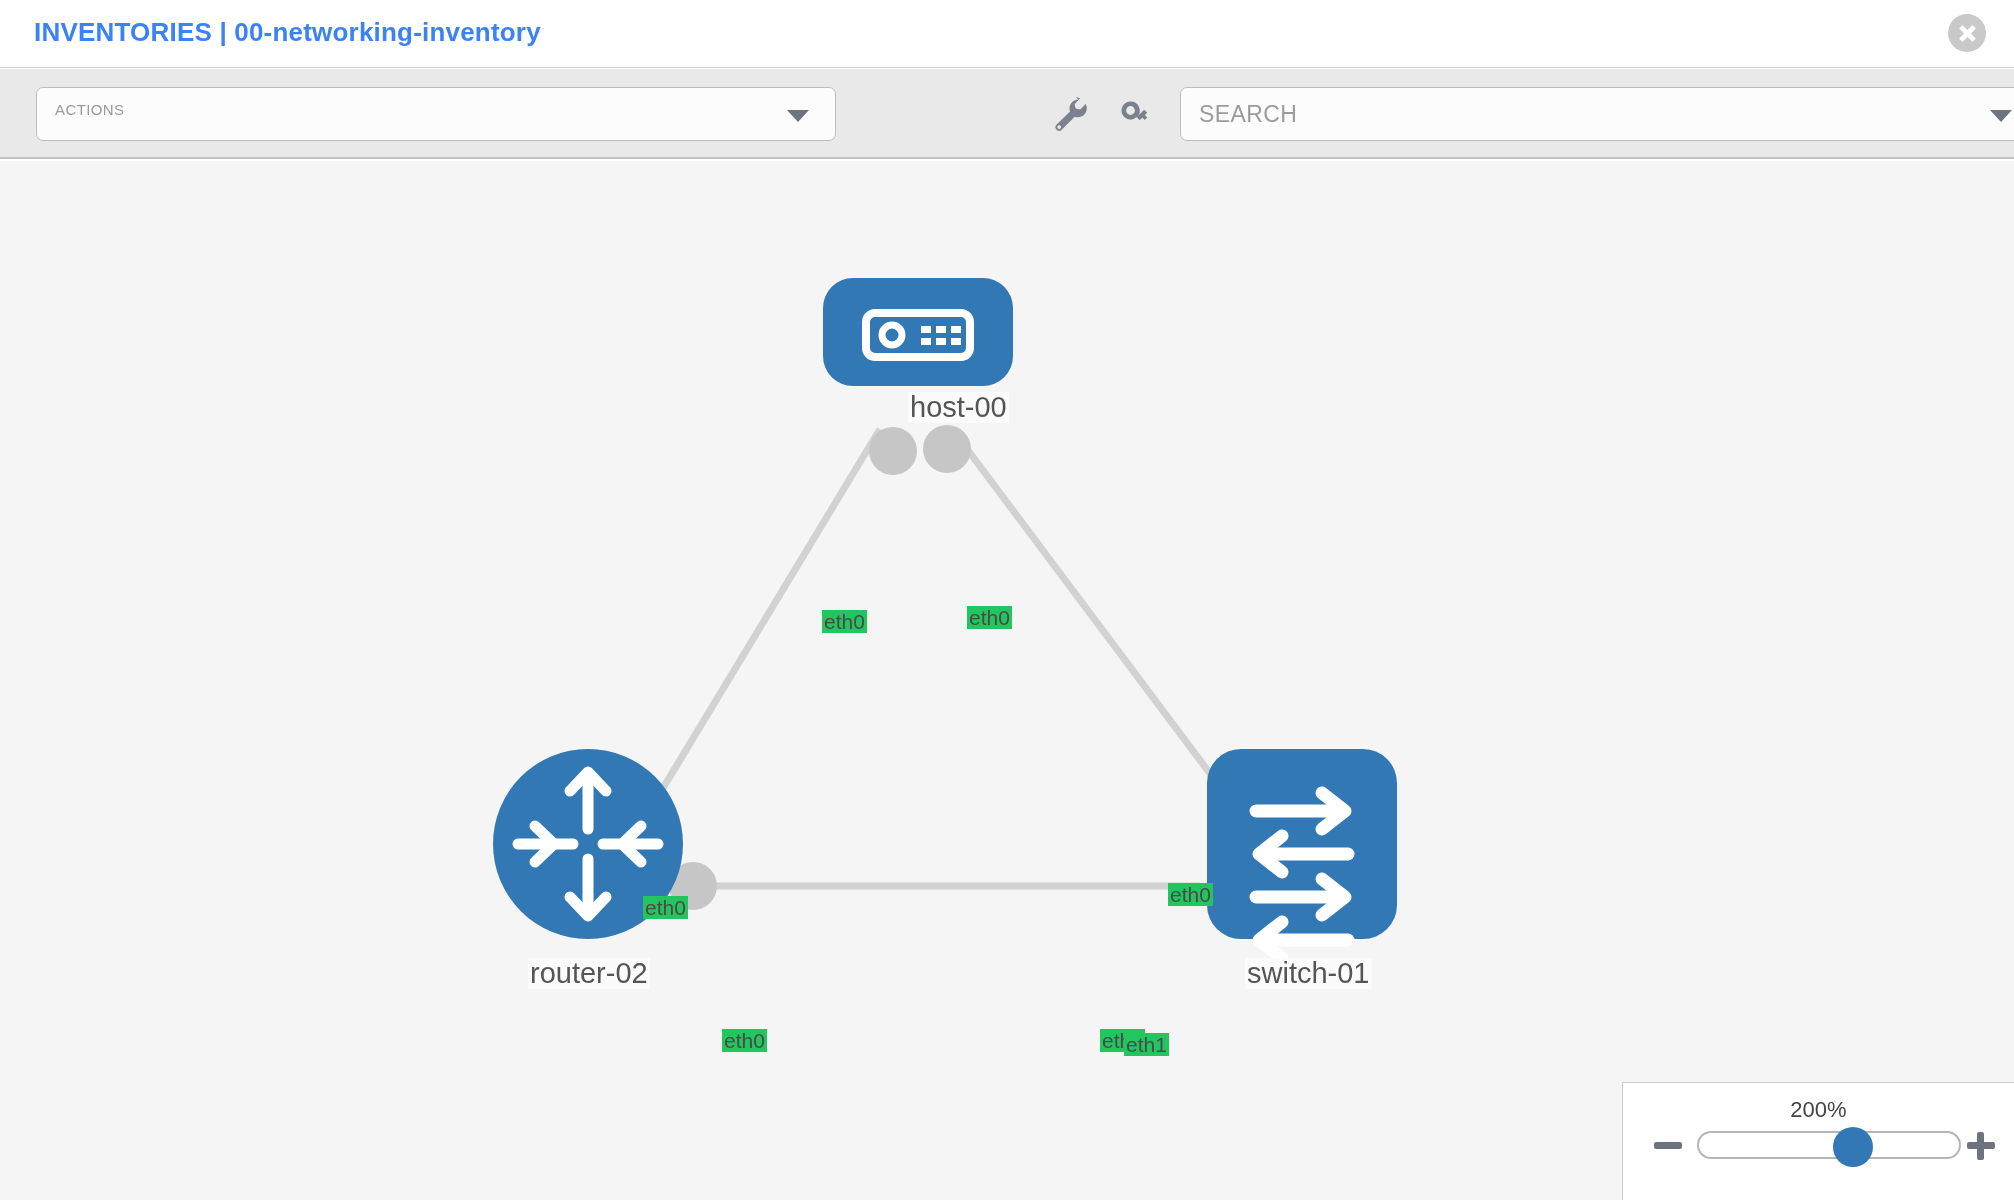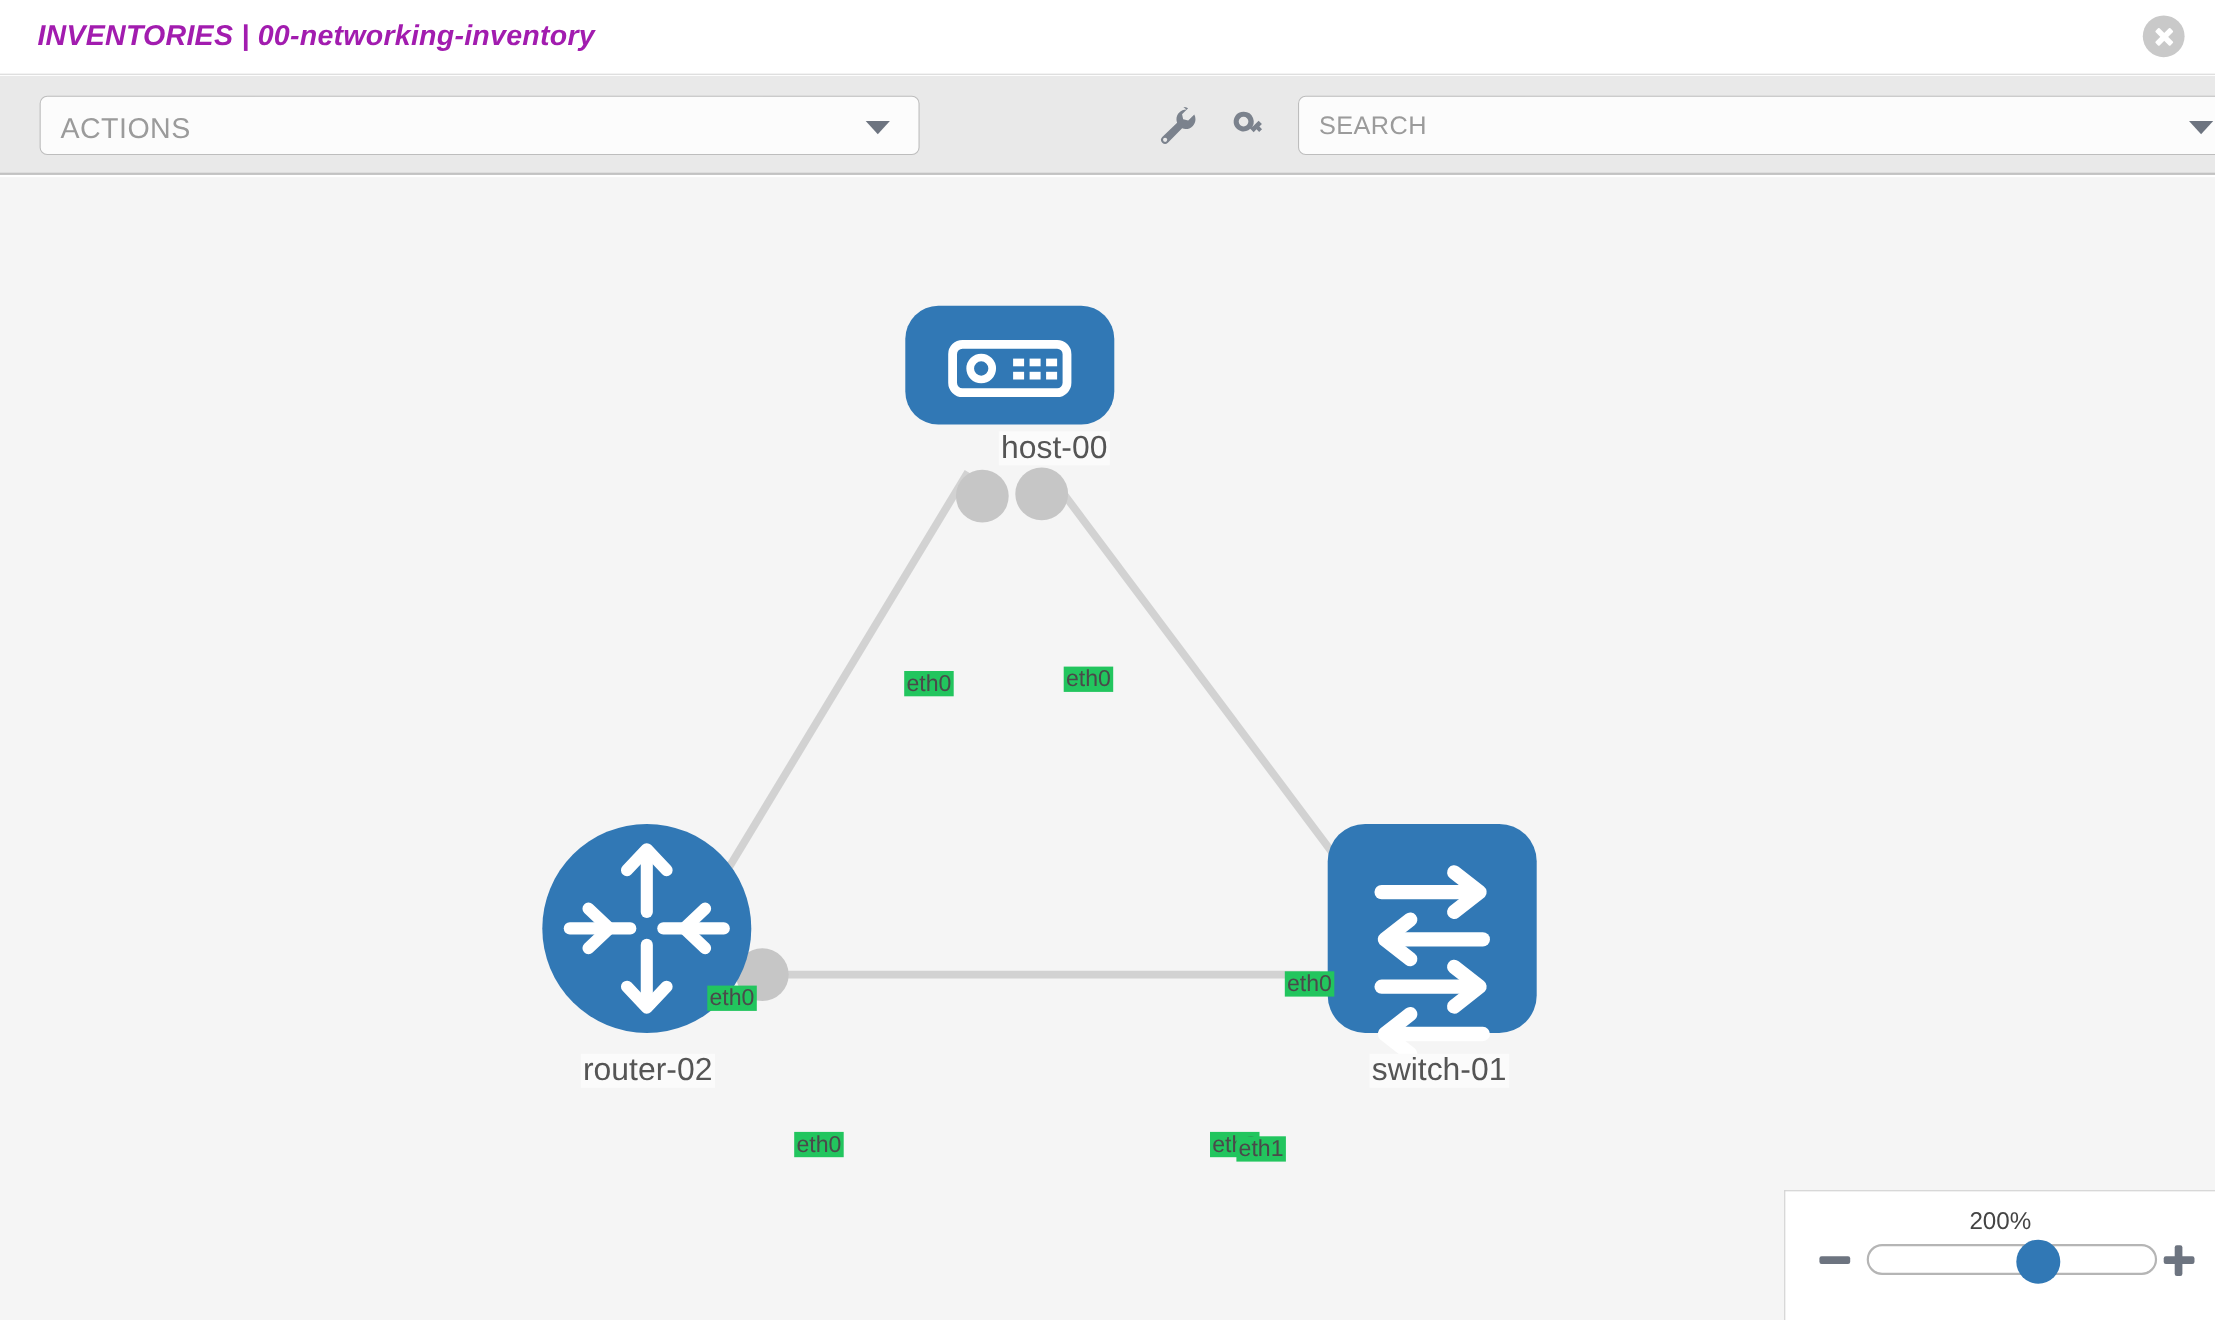--- a/index.html
+++ b/index.html
@@ -27,24 +27,23 @@
     height: 68px;
     background: #ffffff;
     border-bottom: 1px solid #d7d7d7;
   }
   .header-title {
     position: absolute;
     left: 34px;
     top: 17px;
     font-size: 26px;
     font-weight: bold;
-    color: #a21caf;
+    color: #3b82f6;
     letter-spacing: 0.2px;
     white-space: nowrap;
-    font-style: italic;
   }
   .close-btn {
     position: absolute;
     right: 28px;
     top: 14px;
     width: 38px;
     height: 38px;
     border-radius: 50%;
     background: #c9c9c9;
     cursor: pointer;
@@ -81,21 +80,21 @@
     width: 800px;
     height: 54px;
     background: #fcfcfc;
     border: 1px solid #bdbdbd;
     border-radius: 7px;
   }
   .actions-label {
     position: absolute;
     left: 18px;
     top: 13px;
-    font-size: 26px;
+    font-size: 15px;
     color: #9b9b9b;
     letter-spacing: 0.4px;
   }
   .tri-down {
     position: absolute;
     width: 0; height: 0;
     border-left: 11px solid transparent;
     border-right: 11px solid transparent;
     border-top: 12px solid #6d7480;
   }

